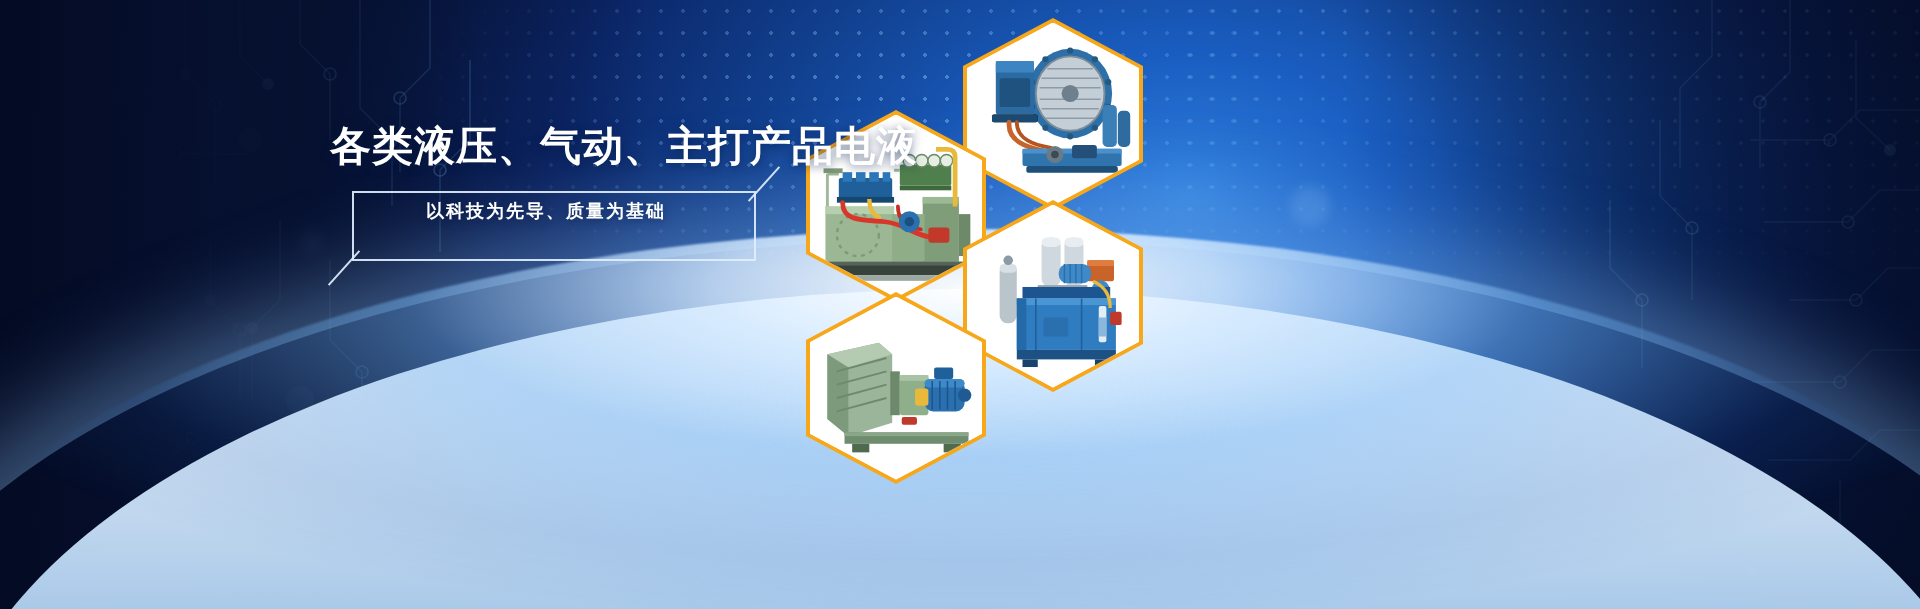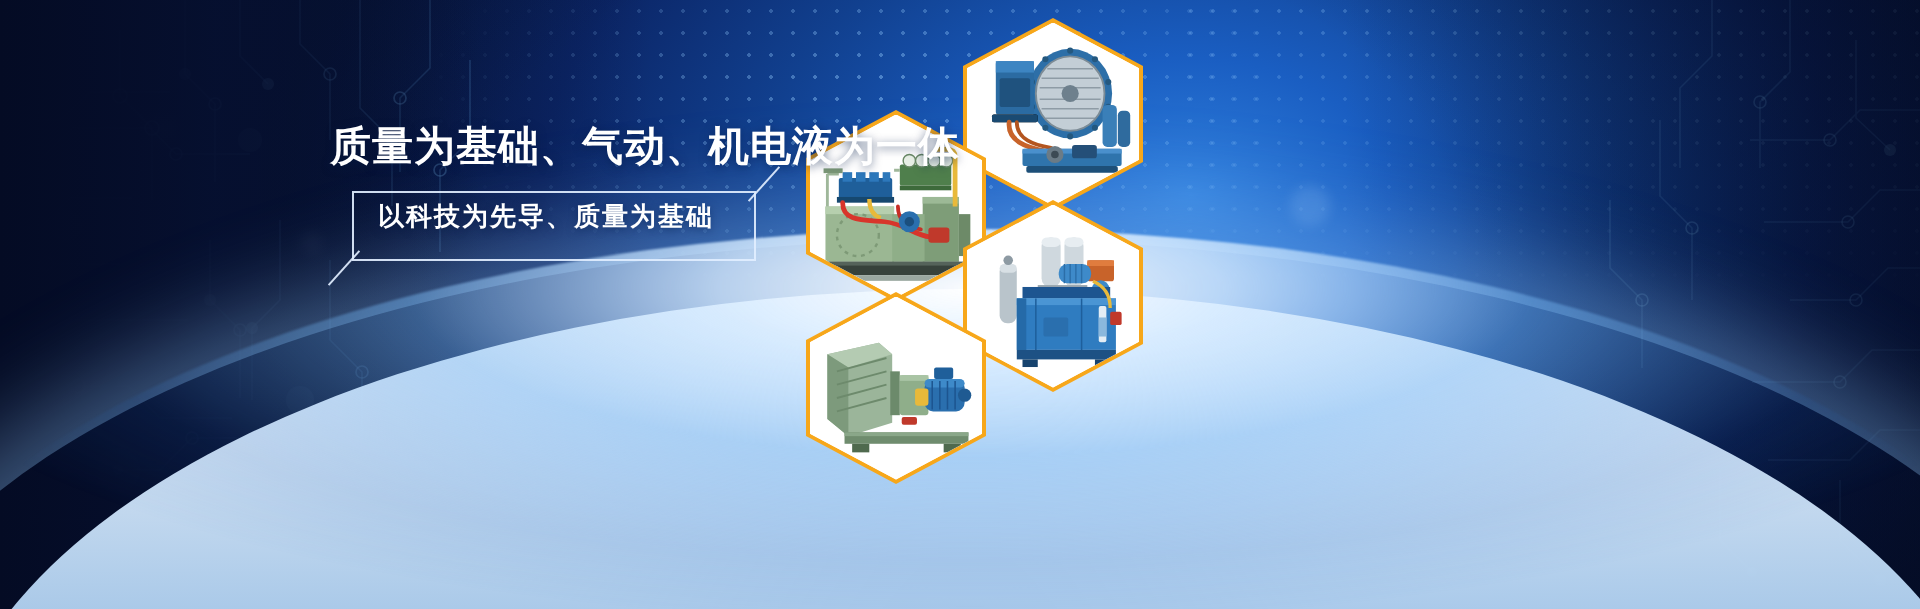--- a/index.html
+++ b/index.html
@@ -97,21 +97,21 @@
     box-sizing:border-box;
   }
   .slogan-cut-l,.slogan-cut-r{
     position:absolute;width:46px;height:2px;background:rgba(225,238,255,.92);
     transform-origin:center;
   }
   .slogan-cut-l{left:-31px;bottom:-8px;transform:rotate(-48deg);}
   .slogan-cut-r{right:-31px;top:-8px;transform:rotate(-48deg);}
   .slogan-cn{
     position:absolute;left:0;right:16px;top:8px;text-align:center;
-    font-size:26px;font-weight:700;color:#ffffff;letter-spacing:2px;
+    font-size:18px;font-weight:700;color:#ffffff;letter-spacing:2px;
     font-family:Liberation Serif, serif;
     text-shadow:0 2px 8px rgba(0,25,70,.5);
   }
   .slogan-en{
     position:absolute;left:0;right:0;top:44px;text-align:center;
     font-size:13px;font-weight:400;color:#e7f1ff;letter-spacing:.6px;
     font-family:"Liberation Sans",sans-serif;
   }
 
   
@@ -454,21 +454,21 @@
         <rect x="44" y="154" width="18" height="9" fill="#4f6a4e"></rect>
         <rect x="140" y="154" width="18" height="9" fill="#4f6a4e"></rect>
 
         <rect x="96" y="126" width="16" height="8" rx="2" fill="#c0392b"></rect>
       </svg>
     </div>
   </div>
 
   <div class="copy">
 
-    <div class="headline">质量为基础、气动、机电液为一体</div>
+    <div class="headline">各类液压、气动、主打产品电液</div>
 
 
     <div class="slogan-wrap">
       <div class="slogan-box"></div>
       <div class="slogan-cut-l"></div>
       <div class="slogan-cut-r"></div>
 
       <div class="slogan-cn">以科技为先导、质量为基础</div>
 
     </div>

